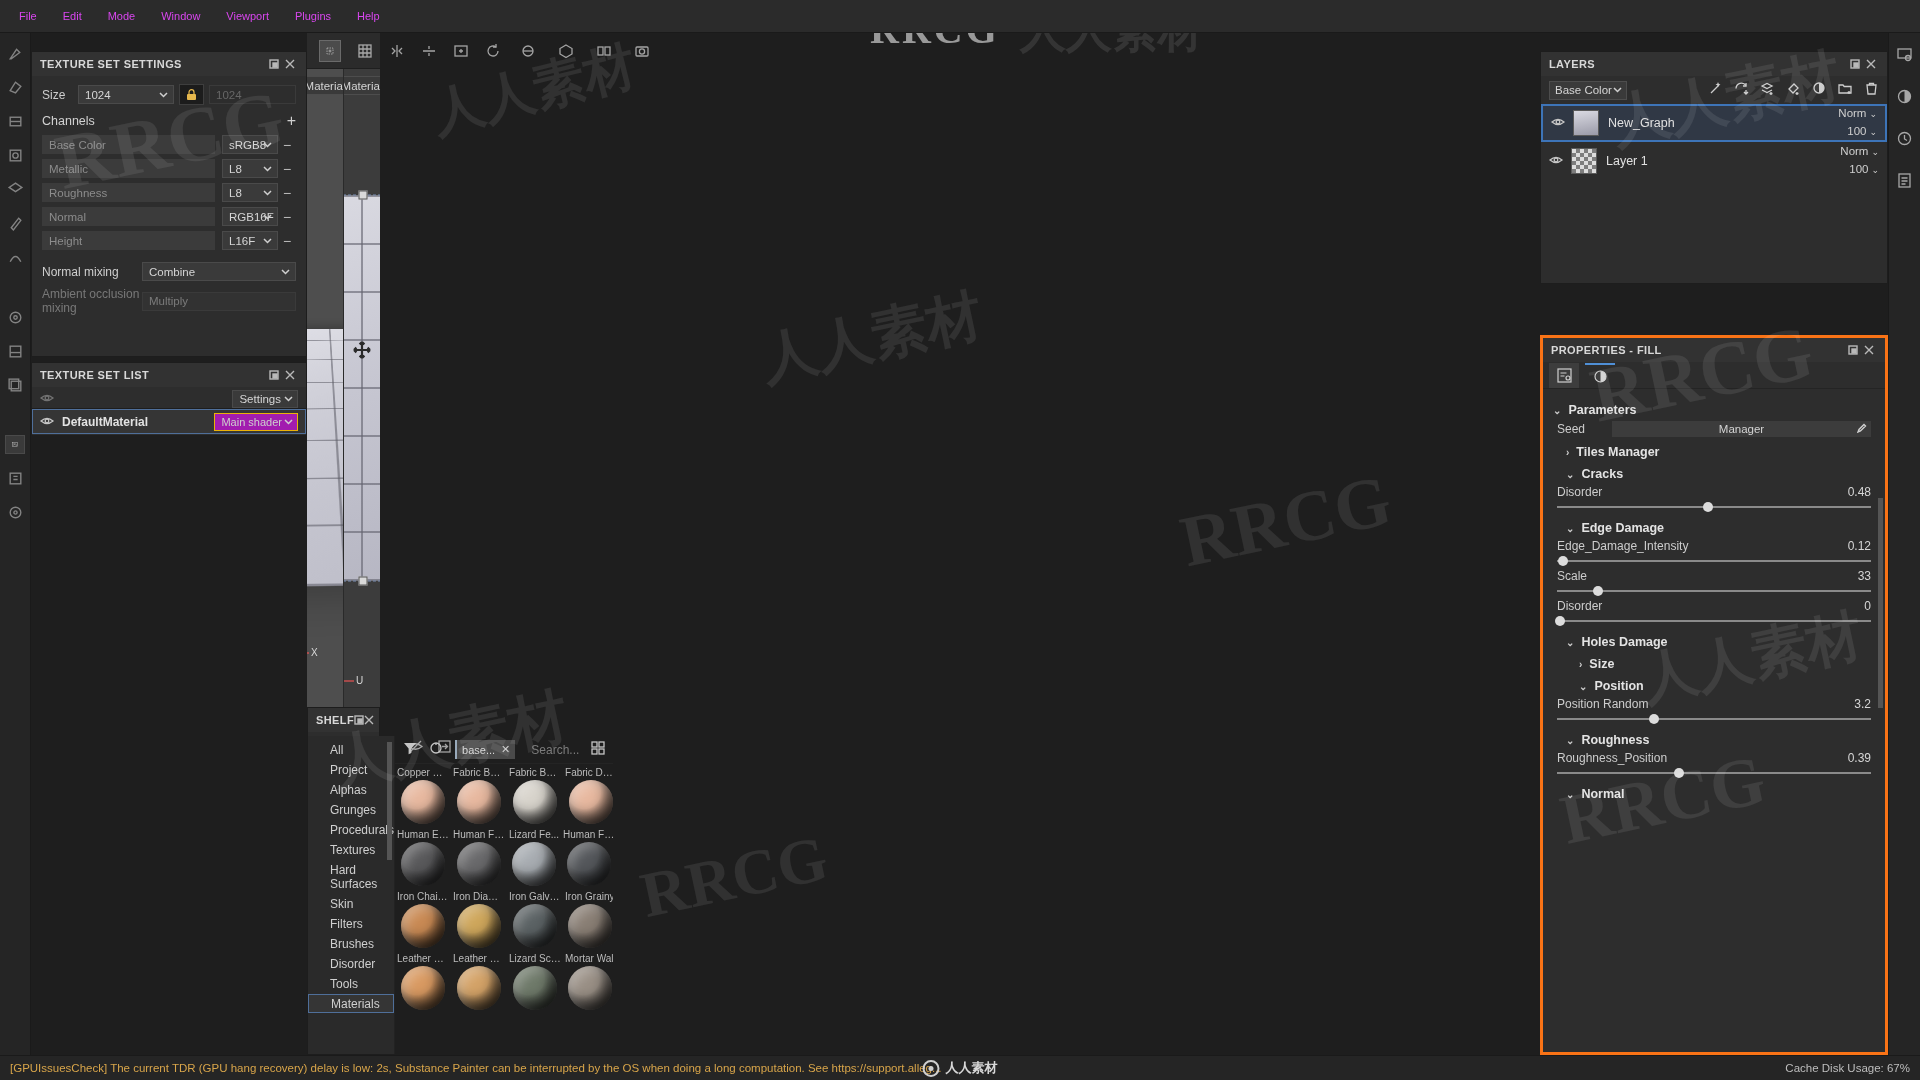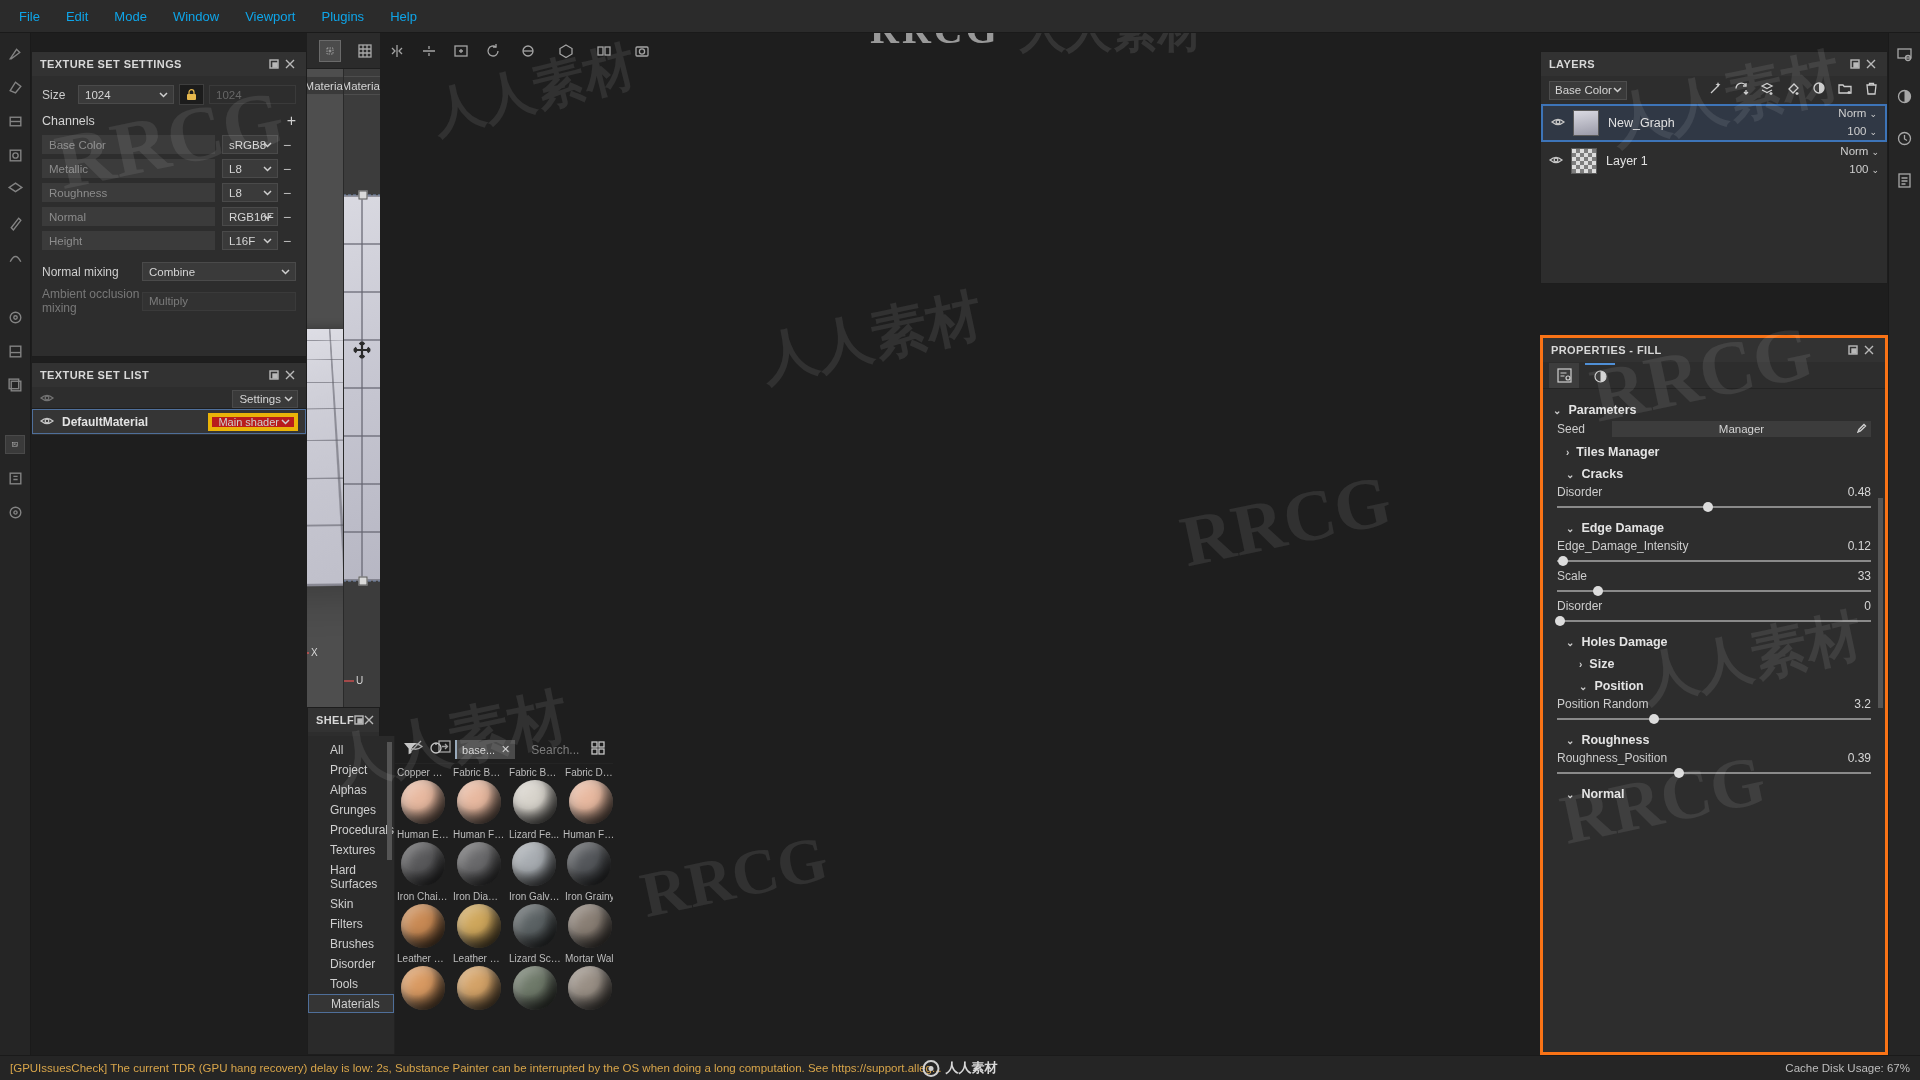--- a/index.html
+++ b/index.html
@@ -10,21 +10,21 @@
     color:#c8c8c8;
     font-size:12px;
     position:relative;
   }
 
   
   #menubar {
     height:33px; background:#2b2b2b; display:flex; align-items:center;
     padding-left:6px; border-bottom:1px solid #1a1a1a; position:relative; z-index:5;
   }
-  .menu-item { padding:5px 13px; font-size:13px; color:#0ea5e9; cursor:default; }
+  .menu-item { padding:5px 13px; font-size:11px; color:#d946ef; cursor:default; }
 
   
   #toolrail {
     position:absolute; left:0; top:33px; width:31px; bottom:25px;
     background:#252525; border-right:1px solid #1a1a1a;
     display:flex; flex-direction:column; align-items:center; padding-top:10px; gap:14px;
   }
   .rail-ico { width:20px; height:20px; opacity:.62; display:flex; align-items:center; justify-content:center; }
   .rail-ico svg { width:17px; height:17px; fill:none; stroke:#bdbdbd; stroke-width:1.3; }
   .rail-ico.sel { opacity:1; }
@@ -89,21 +89,21 @@
   .settingsbtn {
     margin-left:auto; background:#3a3a3a; border:1px solid #4a4a4a; height:18px;
     display:flex; align-items:center; padding:0 16px 0 6px; font-size:11.5px; position:relative; color:#d5d5d5;
   }
   .matrow {
     display:flex; align-items:center; height:25px; background:#353535;
     border:1px solid #4f6f9a; padding:0 7px;
   }
   .matrow .mname { margin-left:8px; font-weight:bold; font-size:12px; color:#e2e2e2; }
   .shaderbox {
-    margin-left:auto; background:#b91c1c; border:4px solid #eab308; height:18px;
+    margin-left:auto; background:#a21caf; border:1px solid #eab308; height:18px;
     display:flex; align-items:center; padding:0 15px 0 6px; font-size:11px; position:relative; color:#cecece;
   }
 
   
   #viewport { position:absolute; left:307px; top:33px; right:1540px; bottom:373px; background:#4a4a4a; }
   #vptoolbar {
     position:absolute; left:0; top:0; right:0; height:36px; background:#2b2b2b;
     display:flex; align-items:center; padding:0 12px; gap:16px; border-bottom:1px solid #1f1f1f;
   }
   .vpt { width:22px; height:22px; display:flex; align-items:center; justify-content:center; opacity:.78; }

